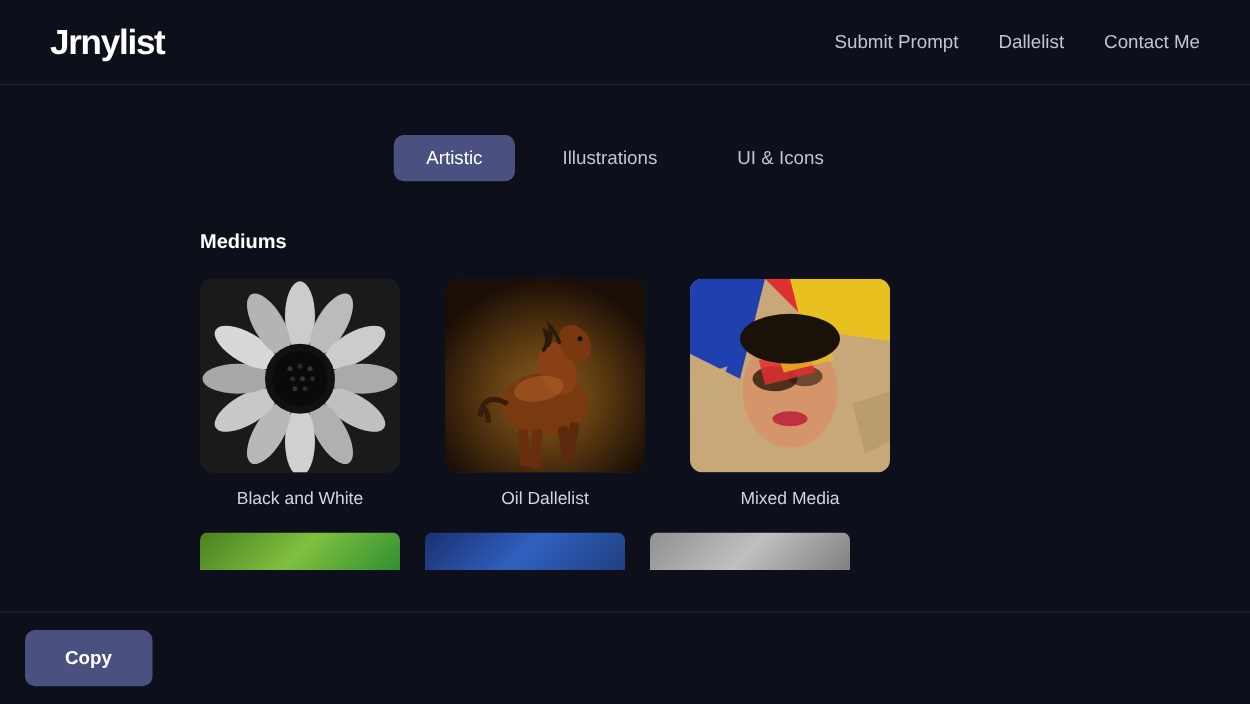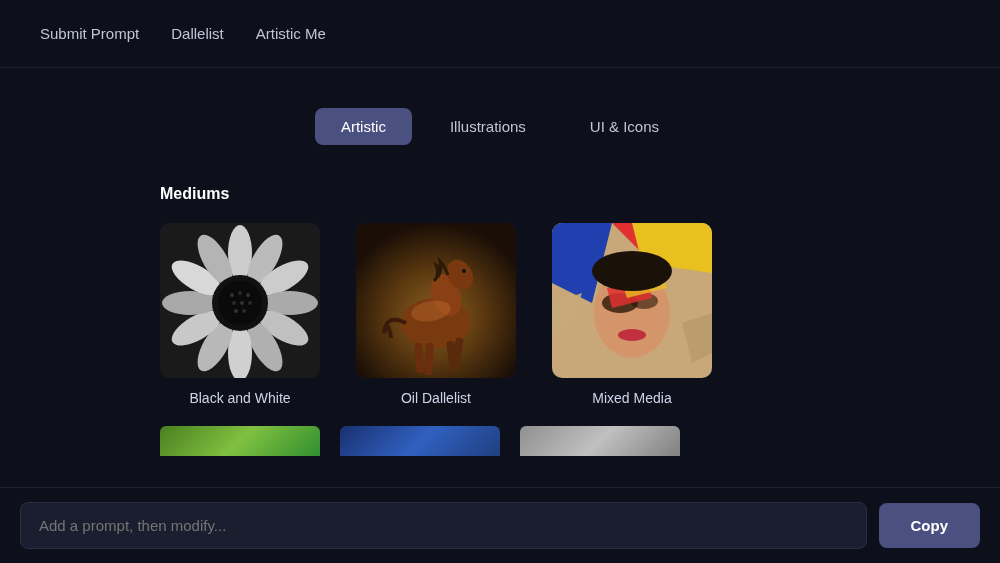--- a/index.html
+++ b/index.html
@@ -166,24 +166,25 @@
       font-size: 15px;
       font-weight: 700;
       cursor: pointer;
       white-space: nowrap;
     }
   </style>
 </head>
 <body>
 
 <nav class="navbar">
+  <span class="navbar-logo">Jrnylist</span>
   <div class="navbar-links">
     <a class="navbar-link">Submit Prompt</a>
     <a class="navbar-link">Dallelist</a>
-    <a class="navbar-link">Artistic Me</a>
+    <a class="navbar-link">Contact Me</a>
   </div>
 </nav>
 
 <div class="main">
 
   <div class="tabs">
     <button class="tab active">Artistic</button>
     <button class="tab">Illustrations</button>
     <button class="tab">UI &amp; Icons</button>
   </div>
@@ -304,15 +305,14 @@
       </div>
       <div class="card-partial">
         <div class="img-partial-3"></div>
       </div>
     </div>
 
   </div>
 </div>
 
 <div class="prompt-bar">
-  <input class="prompt-input" type="text" placeholder="Add a prompt, then modify..." style="">
   <button class="copy-button">Copy</button>
 </div>
 
 </body></html>

